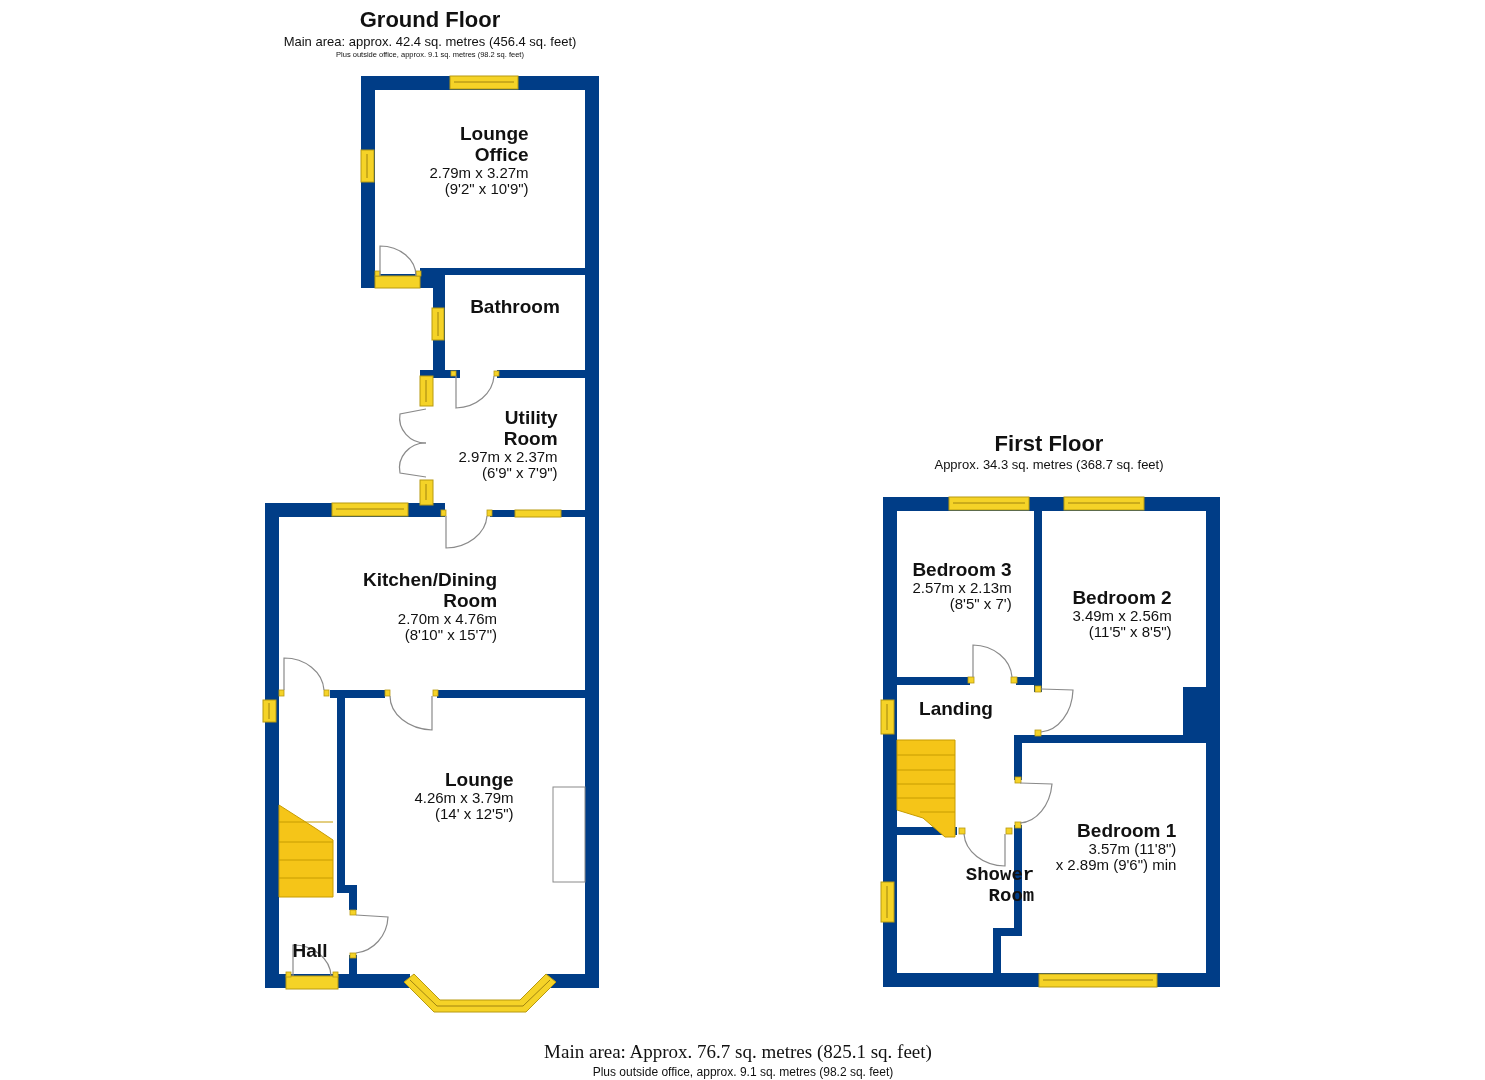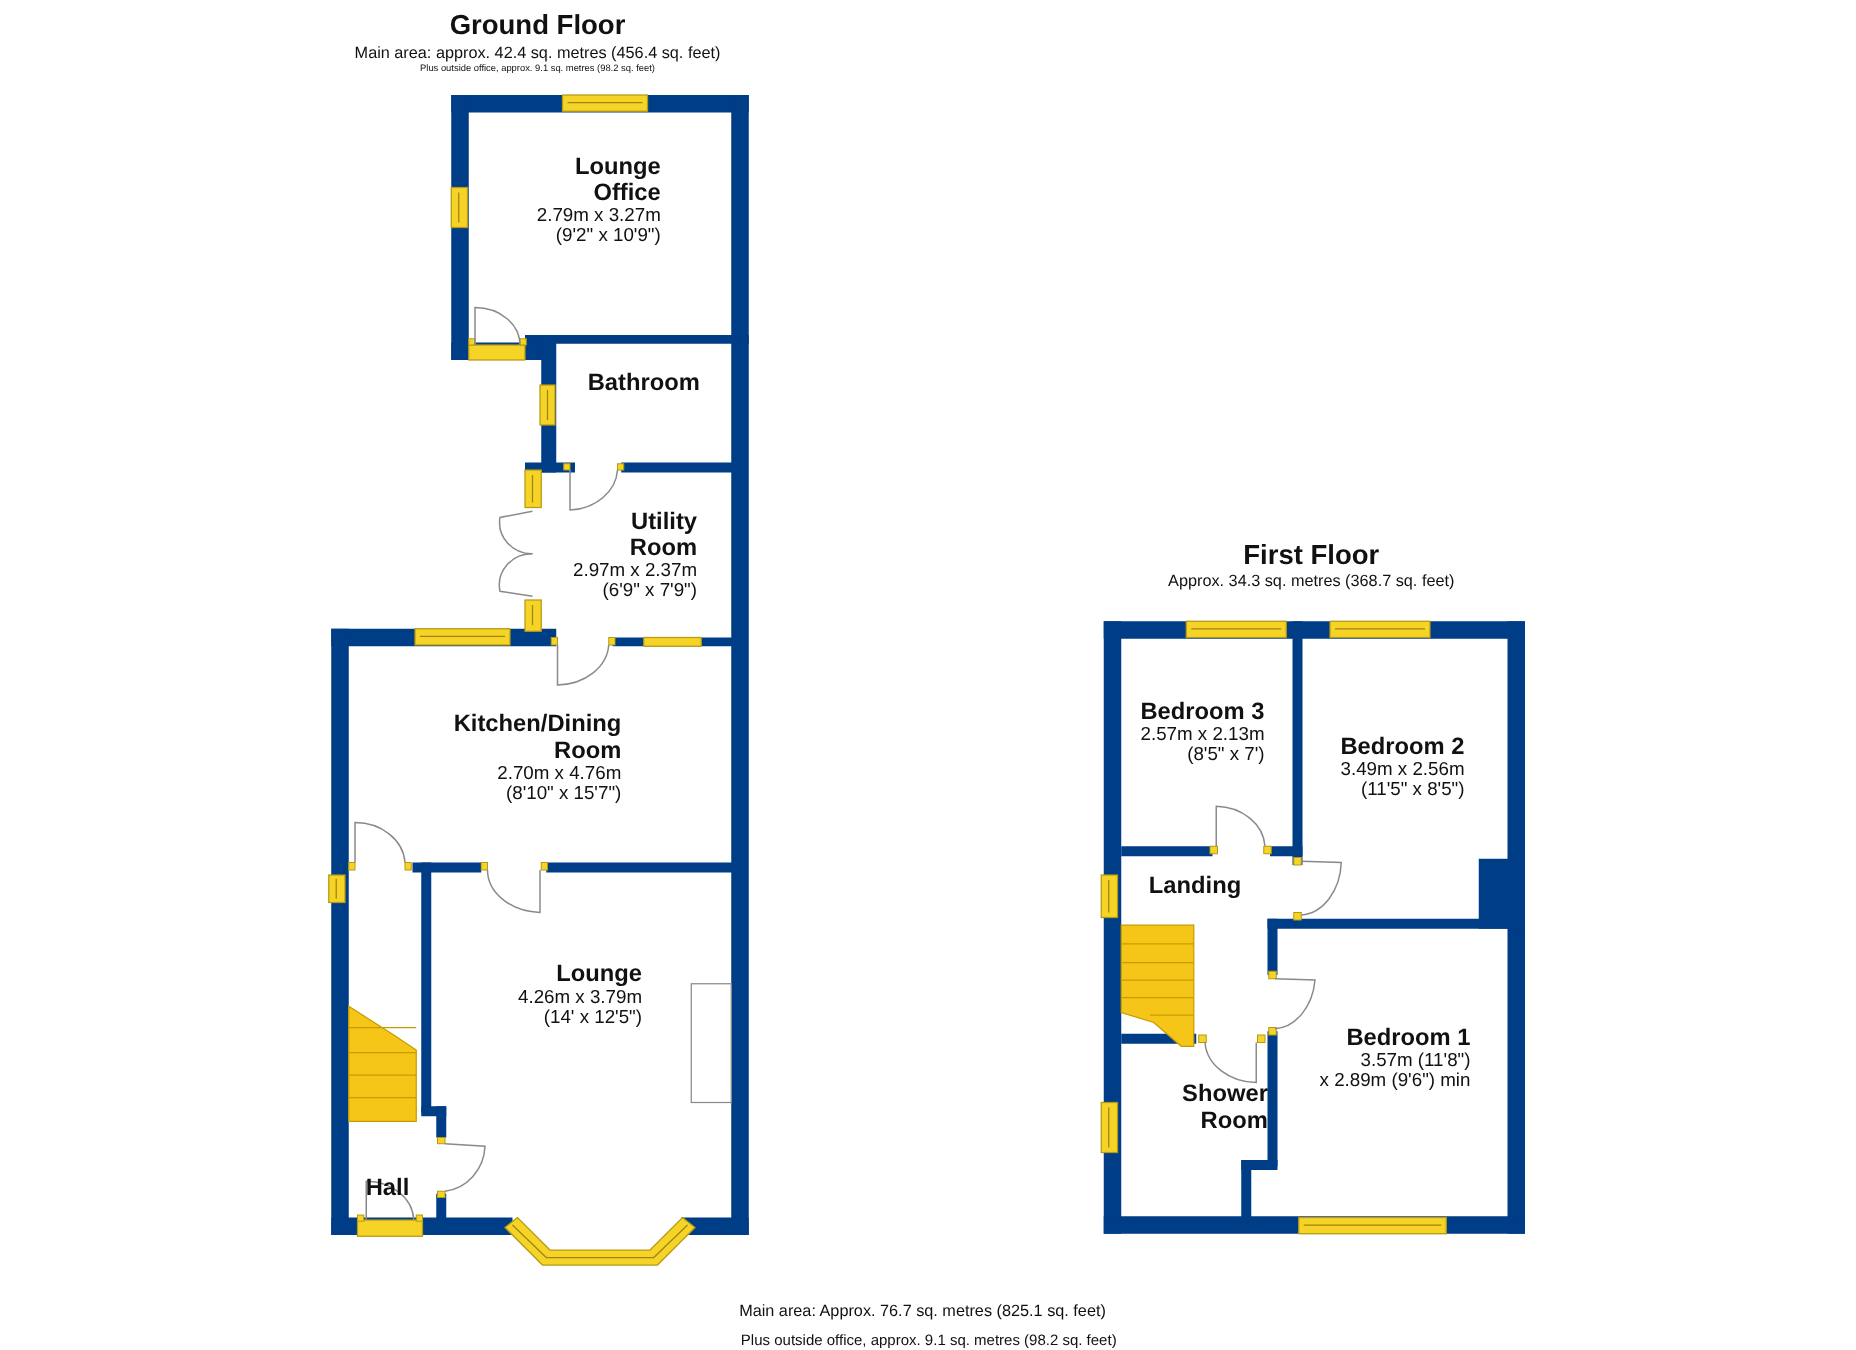--- a/index.html
+++ b/index.html
@@ -5,21 +5,21 @@
   html, body { margin: 0; padding: 0; background: #ffffff; }
   body { width: 1485px; height: 1080px; position: relative; overflow: hidden;
          font-family: "Liberation Sans", sans-serif; color: #111; }
   .abs { position: absolute; }
   .center { text-align: right; transform: translateX(-50%); white-space: nowrap; }
   .floor-title { font-size: 22px; font-weight: bold; }
   .floor-sub { font-size: 13px; }
   .floor-sub-small { font-size: 7.5px; }
   .room-name { font-size: 19px; font-weight: bold; line-height: 21px; }
   .room-dim { font-size: 15px; line-height: 16px; }
-  .total-main { font-size: 13px; }
+  .total-main { font-size: 19px; font-family: Liberation Serif, serif; }
   .total-sub { font-size: 12px; }
   svg { position: absolute; left: 0; top: 0; }
 </style>
 </head>
 <body>
 
 <svg width="1485" height="1080" viewBox="0 0 1485 1080">
   <defs>
     <style>
       .wall { fill: #003d87; }
@@ -284,19 +284,19 @@
 <div class="abs center" style="left:956px; top:698px;">
   <div class="room-name">Landing</div>
 </div>
 
 <div class="abs center" style="left:1116px; top:820px;">
   <div class="room-name">Bedroom 1</div>
   <div class="room-dim">3.57m (11'8")</div>
   <div class="room-dim">x 2.89m (9'6") min</div>
 </div>
 
-<div class="abs center" style="left:980px; top:865px;">
+<div class="abs center" style="left:1000px; top:865px;font-family:Liberation Mono, monospace;">
   <div class="room-name">Shower</div>
   <div class="room-name">Room</div>
 </div>
 
 <div class="abs center total-main" style="left:738px; top:1041px;">Main area: Approx. 76.7 sq. metres (825.1 sq. feet)</div>
 <div class="abs center total-sub" style="left:743px; top:1065px;">Plus outside office, approx. 9.1 sq. metres (98.2 sq. feet)</div>
 
 </body></html>

